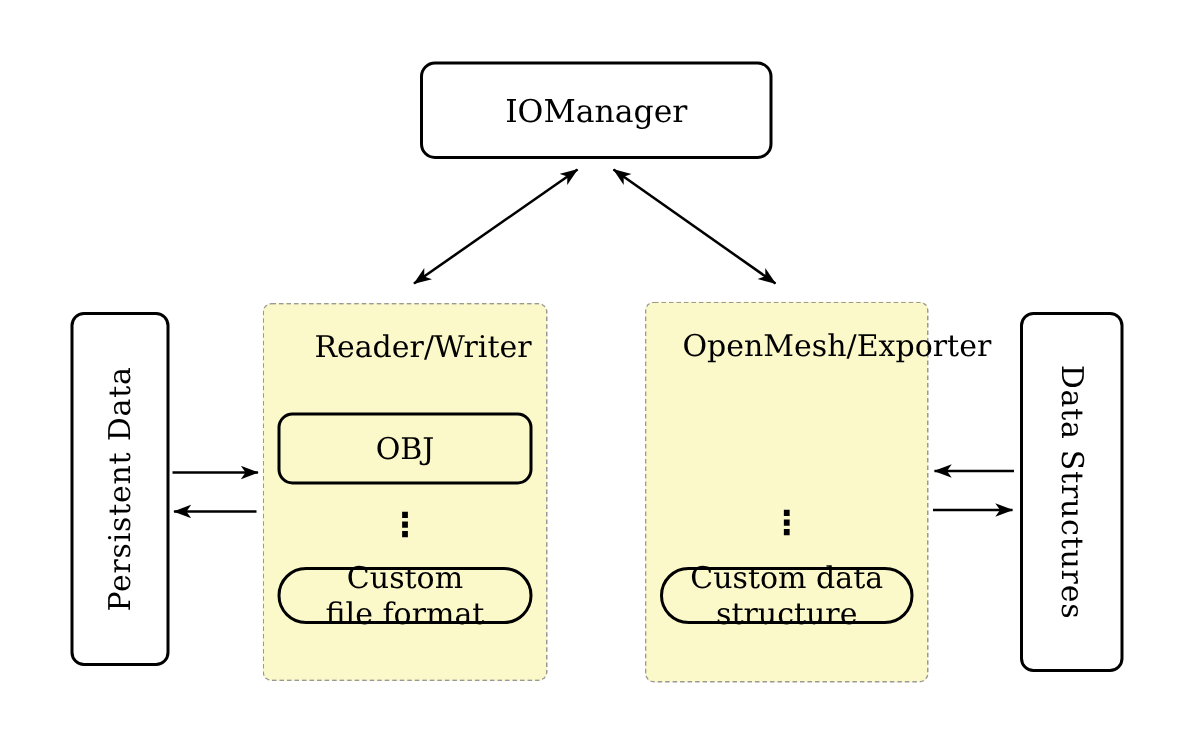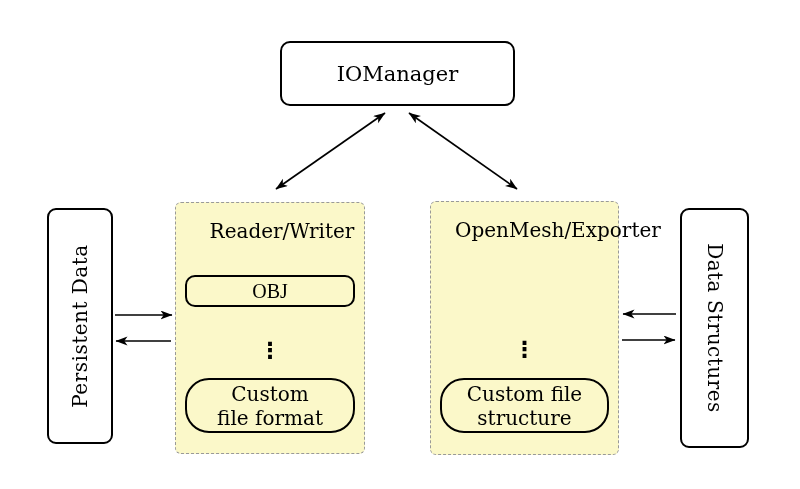--- a/index.html
+++ b/index.html
@@ -71,22 +71,22 @@
     border: 2.5px solid var(--node-border);
     border-radius: 10px;
     display: flex;
     align-items: center;
     justify-content: center;
     text-align: center;
     font-size: 20px;
     line-height: 24px;
     white-space: pre-line;
   }
-  .inner-box-1 { top: 72px; height: 32px; font-family: Liberation Serif, serif; }
-  .inner-box-2 { top: 175px; height: 55px; border-radius: 24px; }
+  .inner-box-1 { top: 72px; height: 48px; }
+  .inner-box-2 { top: 175px; height: 38px; border-radius: 24px; }
   .container-right .inner-box-1 { top: 73px; }
   .container-right .inner-box-2 { top: 176px; }
   .dots {
     position: absolute;
     left: 0; right: 0;
     top: 127px;
     height: 42px;
     display: flex;
     align-items: center;
     justify-content: center;
@@ -143,18 +143,18 @@
     <div class="inner-box inner-box-2">
       <span>Custom
 file format</span>
     </div>
   </div>
 
   <div class="container container-right">
     <div class="container-title">OpenMesh/Exporter</div>
     <div class="dots">⋮</div>
     <div class="inner-box inner-box-2">
-      <span>Custom file
+      <span>Custom data
 structure</span>
     </div>
   </div>
 
 </div>
 
 </body></html>

